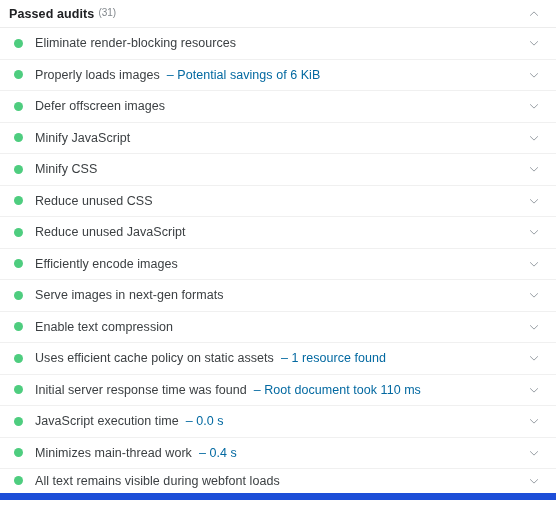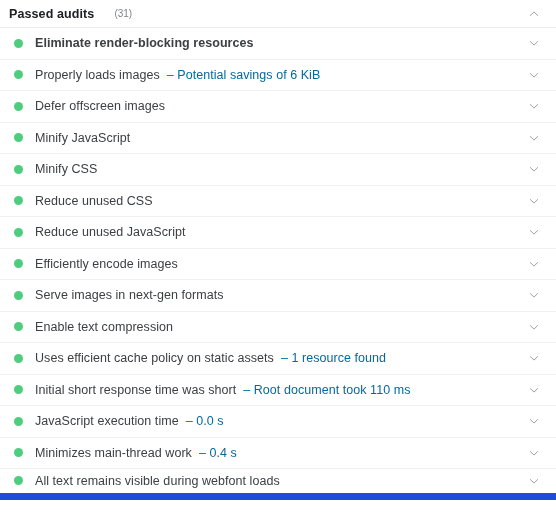--- a/index.html
+++ b/index.html
@@ -26,24 +26,23 @@
     height: 27px;
     display: flex;
     align-items: center;
     padding: 0 8px 0 9px;
     box-sizing: border-box;
     cursor: pointer;
     user-select: none;
   }
   .header-title-wrap {
     display: flex;
-    align-items: center;
+    align-items: flex-start;
     flex: 1 1 auto;
     min-width: 0;
-    gap: 16px;
   }
   .header-title {
     font-size: 12.5px;
     font-weight: bold;
     color: #202124;
     letter-spacing: 0.1px;
   }
   .header-count {
     font-size: 10px;
     font-weight: normal;
@@ -71,21 +70,20 @@
     display: flex;
     align-items: center;
     padding: 0 8px 0 9px;
     box-sizing: border-box;
     border-top: 1px solid #f0f0f0;
     cursor: pointer;
     user-select: none;
   }
   .audit-row:first-child {
     border-top: 1px solid #ececec;
-    font-weight: bold;
   }
   .audit-list .audit-row:last-child {
     border-bottom: 7px solid #1d4ed8;
   }
 
   .dot {
     flex: 0 0 auto;
     width: 9px;
     height: 9px;
     border-radius: 50%;
@@ -235,21 +233,21 @@
         <span class="dot"></span>
         <span class="row-text"><span class="row-title">Uses efficient cache policy on static assets</span><span class="row-sub">– 1 resource found</span></span>
         <span class="row-chevron">
           <svg width="12" height="12" viewBox="0 0 12 12" aria-hidden="true">
             <path d="M2.4 4.6 L6 8.1 L9.6 4.6" fill="none" stroke="#9aa0a6" stroke-width="1" stroke-linecap="round" stroke-linejoin="round"></path>
           </svg>
         </span>
       </div>
       <div class="audit-row">
         <span class="dot"></span>
-        <span class="row-text"><span class="row-title">Initial short response time was short</span><span class="row-sub">– Root document took 110 ms</span></span>
+        <span class="row-text"><span class="row-title">Initial server response time was found</span><span class="row-sub">– Root document took 110 ms</span></span>
         <span class="row-chevron">
           <svg width="12" height="12" viewBox="0 0 12 12" aria-hidden="true">
             <path d="M2.4 4.6 L6 8.1 L9.6 4.6" fill="none" stroke="#9aa0a6" stroke-width="1" stroke-linecap="round" stroke-linejoin="round"></path>
           </svg>
         </span>
       </div>
       <div class="audit-row">
         <span class="dot"></span>
         <span class="row-text"><span class="row-title">JavaScript execution time</span><span class="row-sub">– 0.0 s</span></span>
         <span class="row-chevron">

